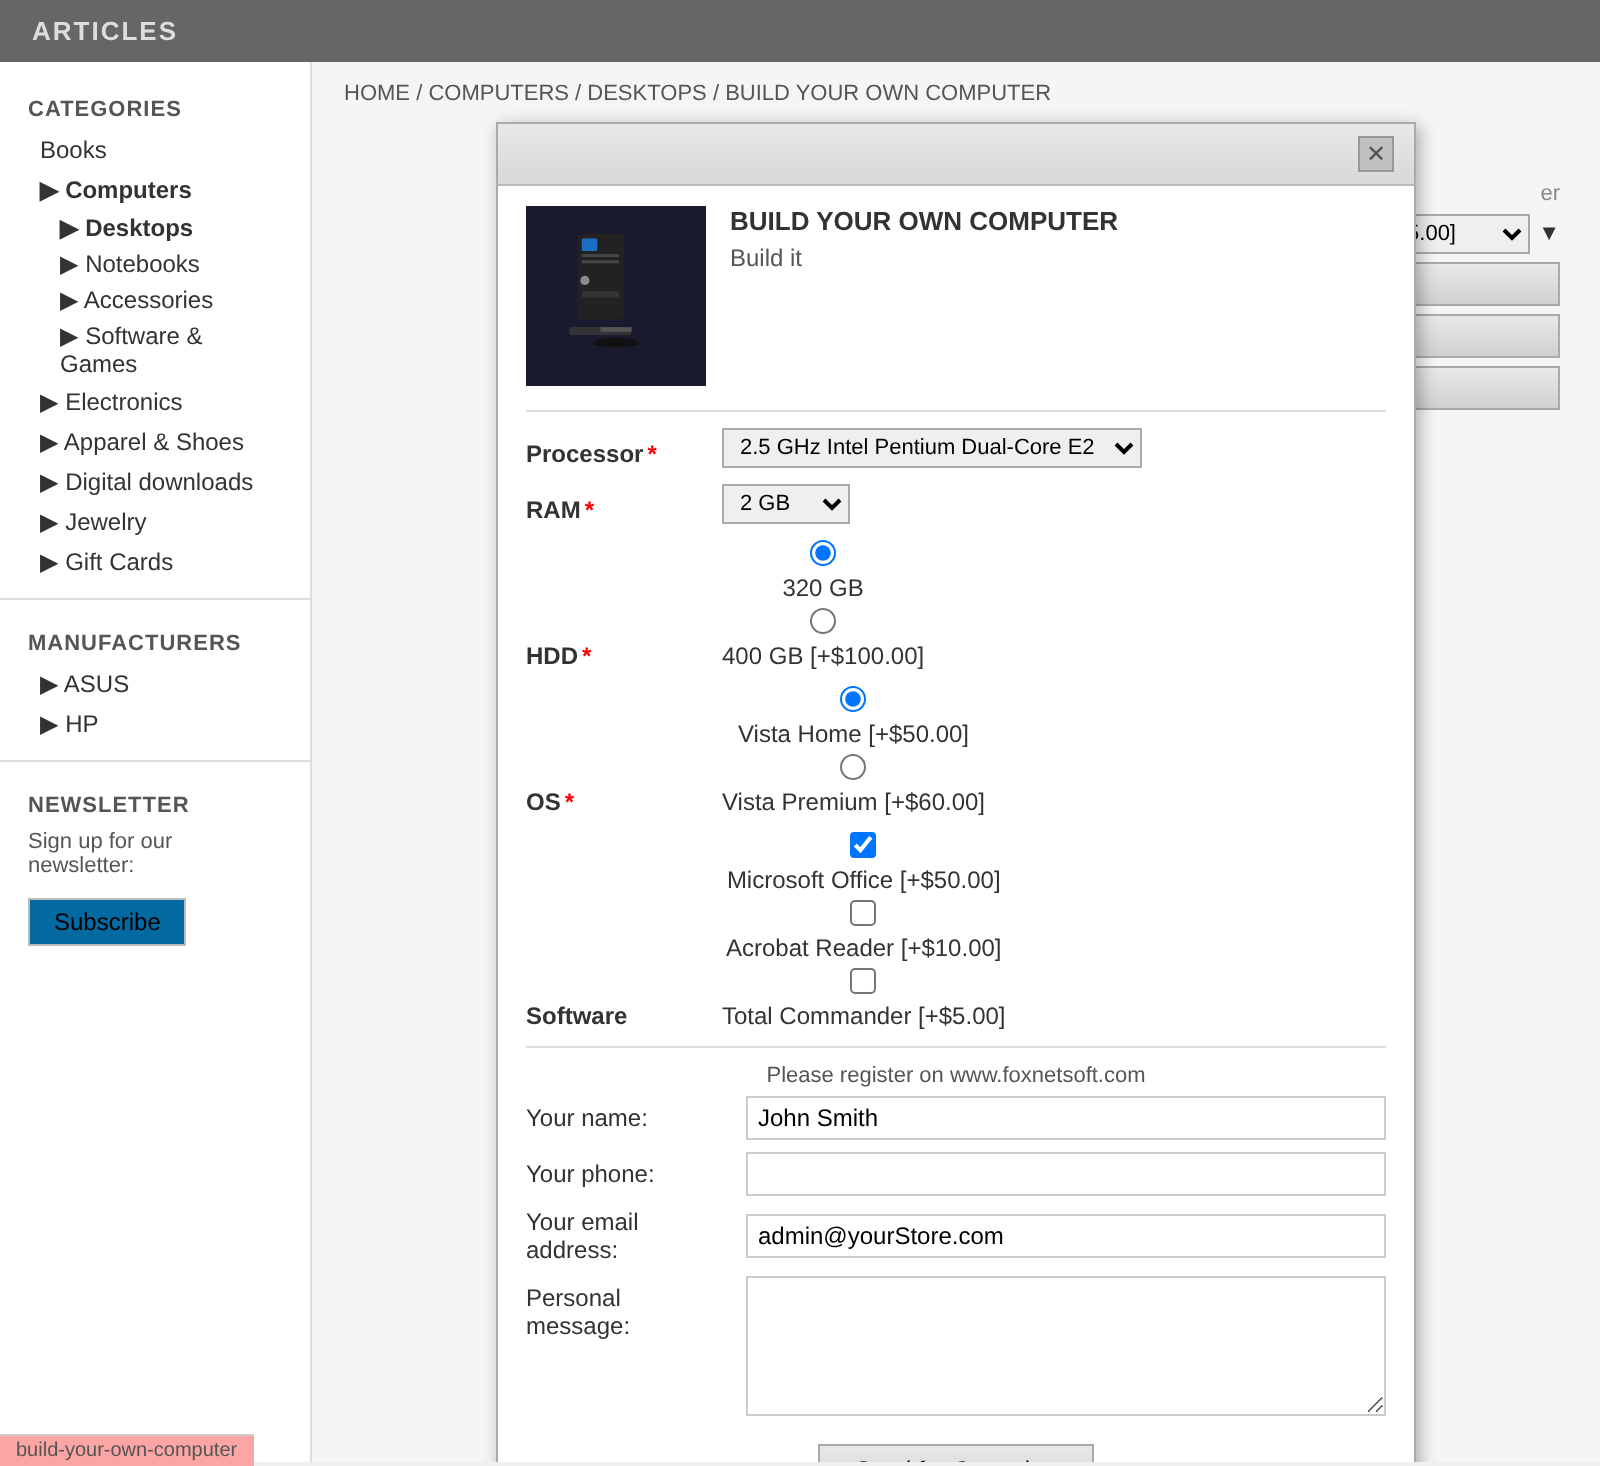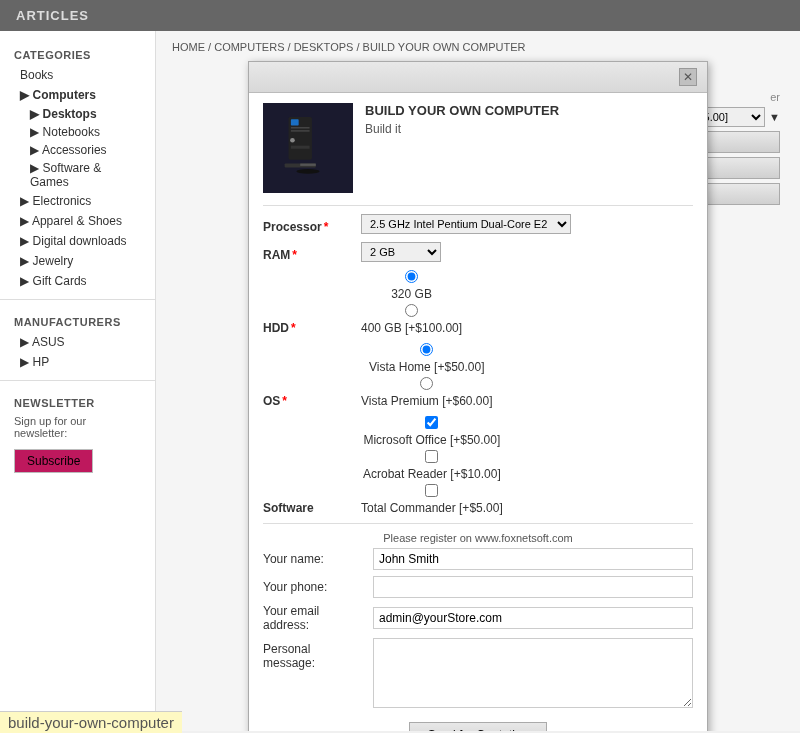--- a/index.html
+++ b/index.html
@@ -44,21 +44,21 @@
       padding: 2px 14px 2px 30px;
       cursor: pointer;
       font-size: 12px;
       color: #333;
     }
     .sidebar-sub-item.active { font-weight: bold; }
 
     .sidebar-divider { border: none; border-top: 1px solid #ddd; margin: 8px 0; }
 
     .subscribe-btn {
-      background: #be185d;
+      background: #0369a1;
       border: 1px solid #bbb;
       padding: 4px 12px;
       font-size: 12px;
       cursor: pointer;
       margin: 6px 14px;
       display: block;
     }
 
     
     .main-content {
@@ -219,28 +219,28 @@
     .si-fb { background: #3b5998; }
     .si-tw { background: #1da1f2; }
     .si-gp { background: #dd4b39; }
     .si-yt { background: #f00; }
     .si-count { background: #ccc; color: #333; border: 1px solid #aaa; }
 
     .footer-url {
       position: fixed;
       bottom: 0;
       left: 0;
-      background: #fef9c3;
+      background: #fca5a5;
       border-top: 1px solid #ccc;
-      font-size: 15px;
+      font-size: 10px;
       color: #555;
       padding: 2px 8px;
     }
     .processor-select { font-size: 11px; padding: 2px 4px; border: 1px solid #aaa; width: 210px; }
-    .ram-select { font-size: 11px; padding: 2px 4px; border: 1px solid #aaa; width: 80px; }
+    .ram-select { font-size: 11px; padding: 2px 4px; border: 1px solid #aaa; width: 64px; }
   </style>
 </head>
 <body>
 
 <div class="top-bar">
   <span>ARTICLES</span>
 </div>
 
 <div class="layout">
 

